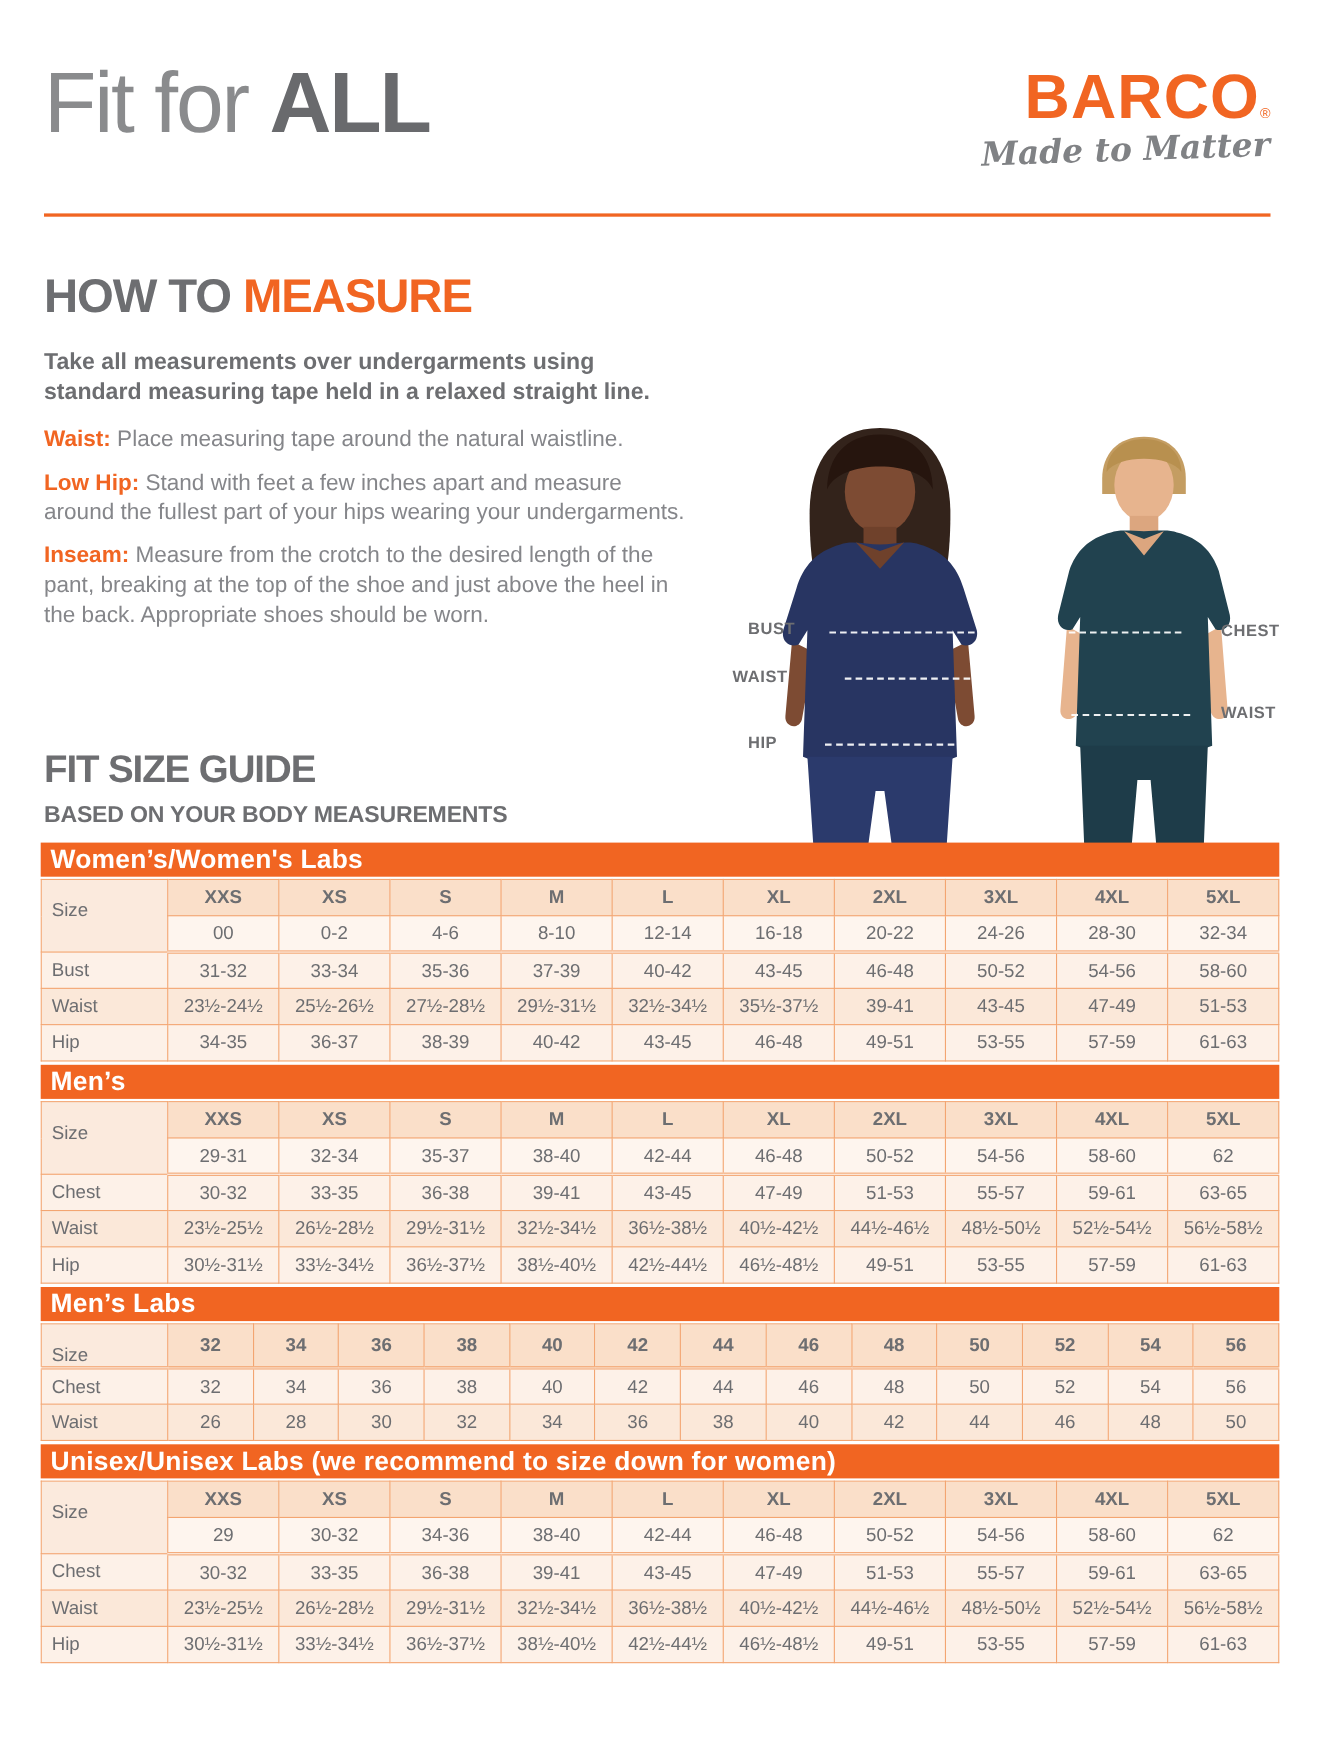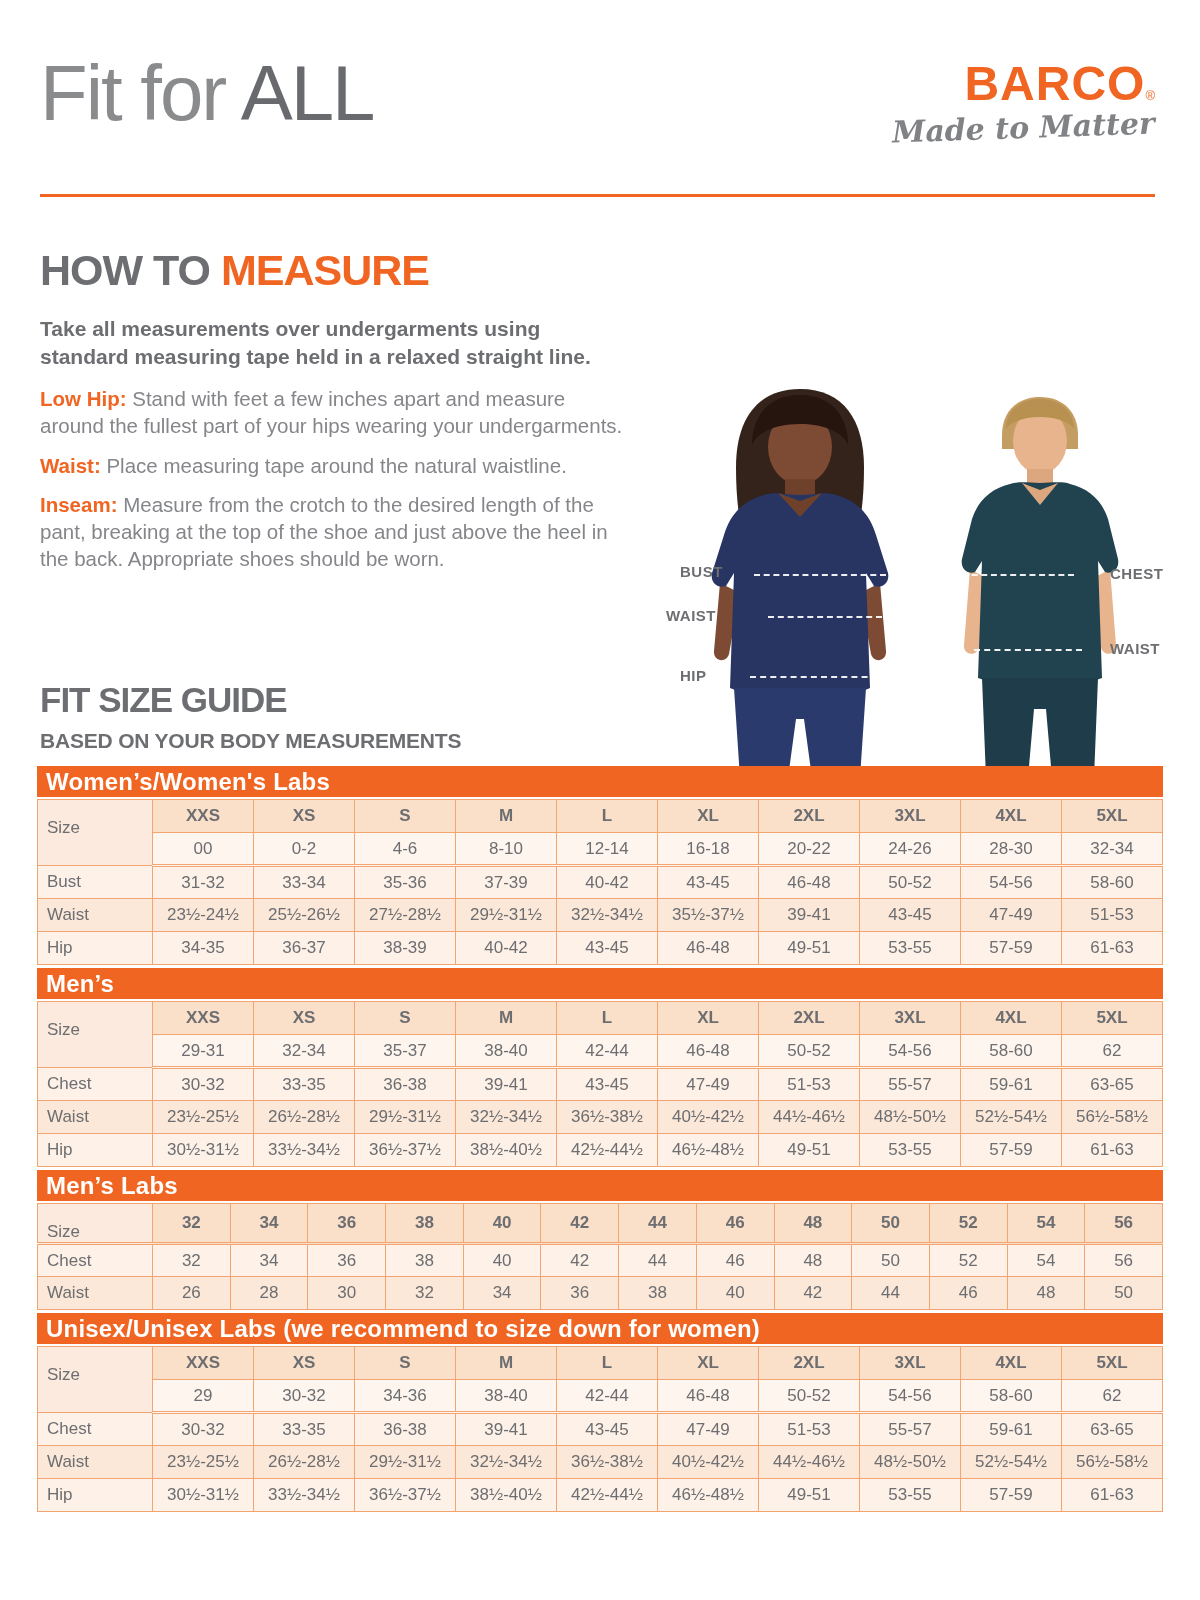--- a/index.html
+++ b/index.html
@@ -3,24 +3,24 @@
 <meta charset="utf-8">
 <style>
   * { margin:0; padding:0; box-sizing:border-box; }
   body { background:#fff; }
   .page { position:relative; width:1200px; height:1600px; background:#fff;
           font-family:"Liberation Sans", sans-serif; overflow:hidden; }
 
   
   .main-title { position:absolute; left:40px; top:48px; font-size:78px; letter-spacing:-2px; white-space:nowrap; }
   .t-light { color:#8a8b8d; font-weight:400; }
-  .t-bold  { color:#696a6d; font-weight:400; }
+  .t-bold  { color:#696a6d; font-weight:700; }
   .rule { position:absolute; left:40px; width:1115px; top:194px; height:3px; background:#F16522; }
   .brand { position:absolute; right:45px; top:60px; text-align:right; }
-  .brand-name { font-size:48px; font-weight:700; color:#F16522; letter-spacing:1px; line-height:1; }
+  .brand-name { font-size:57px; font-weight:700; color:#F16522; letter-spacing:1px; line-height:1; }
   .brand-reg { font-size:13px; color:#F16522; vertical-align:baseline; }
   .brand-tagline { font-family:"DejaVu Serif", serif; font-style:italic; font-weight:700;
                    font-size:30px; color:#808285; transform:rotate(-2deg); margin-top:2px; }
 
   
   .how-to { position:absolute; left:40px; top:246px; width:600px; }
   .how-to h2 { font-size:43px; font-weight:700; margin:0 0 20px; letter-spacing:-1px; }
   .h-gray { color:#6d6e71; } .h-orange { color:#F16522; }
   .intro { font-size:21px; font-weight:700; color:#6d6e71; line-height:1.32; margin:0 0 16px; width:580px; }
   .mitem { font-size:20.5px; color:#85868a; line-height:1.3; margin:0 0 13px; width:592px; }
@@ -74,22 +74,22 @@
     <div>
       <span class="brand-name">BARCO</span><span class="brand-reg">®</span>
     </div>
     <div class="brand-tagline">Made to Matter</div>
   </div>
   <div class="rule"></div>
 
   <div class="how-to">
     <h2><span class="h-gray">HOW TO </span><span class="h-orange">MEASURE</span></h2>
     <p class="intro">Take all measurements over undergarments using standard measuring tape held in a relaxed straight line.</p>
+    <p class="mitem"><span class="plabel">Waist:</span><span> Place measuring tape around the natural waistline.</span></p>
     <p class="mitem"><span class="plabel">Low Hip:</span><span> Stand with feet a few inches apart and measure around the fullest part of your hips wearing your undergarments.</span></p>
-    <p class="mitem"><span class="plabel">Waist:</span><span> Place measuring tape around the natural waistline.</span></p>
     <p class="mitem"><span class="plabel">Inseam:</span><span> Measure from the crotch to the desired length of the pant, breaking at the top of the shoe and just above the heel in the back. Appropriate shoes should be worn.</span></p>
   </div>
 
   <div class="figure">
     <svg width="535" height="395" viewBox="0 0 535 395">
 
       <path d="M150,6 C106,6 86,38 86,84 C86,128 92,158 102,172 L198,172 C208,158 214,128 214,84 C214,38 194,6 150,6 Z" fill="#33231b"></path>
       <ellipse cx="150" cy="64" rx="32" ry="38" fill="#7d4b33"></ellipse>
       <path d="M150,12 C118,12 102,34 102,62 C112,34 188,34 198,62 C198,34 182,12 150,12 Z" fill="#26150e"></path>
       <rect x="135" y="96" width="30" height="22" fill="#6f412b"></rect>

